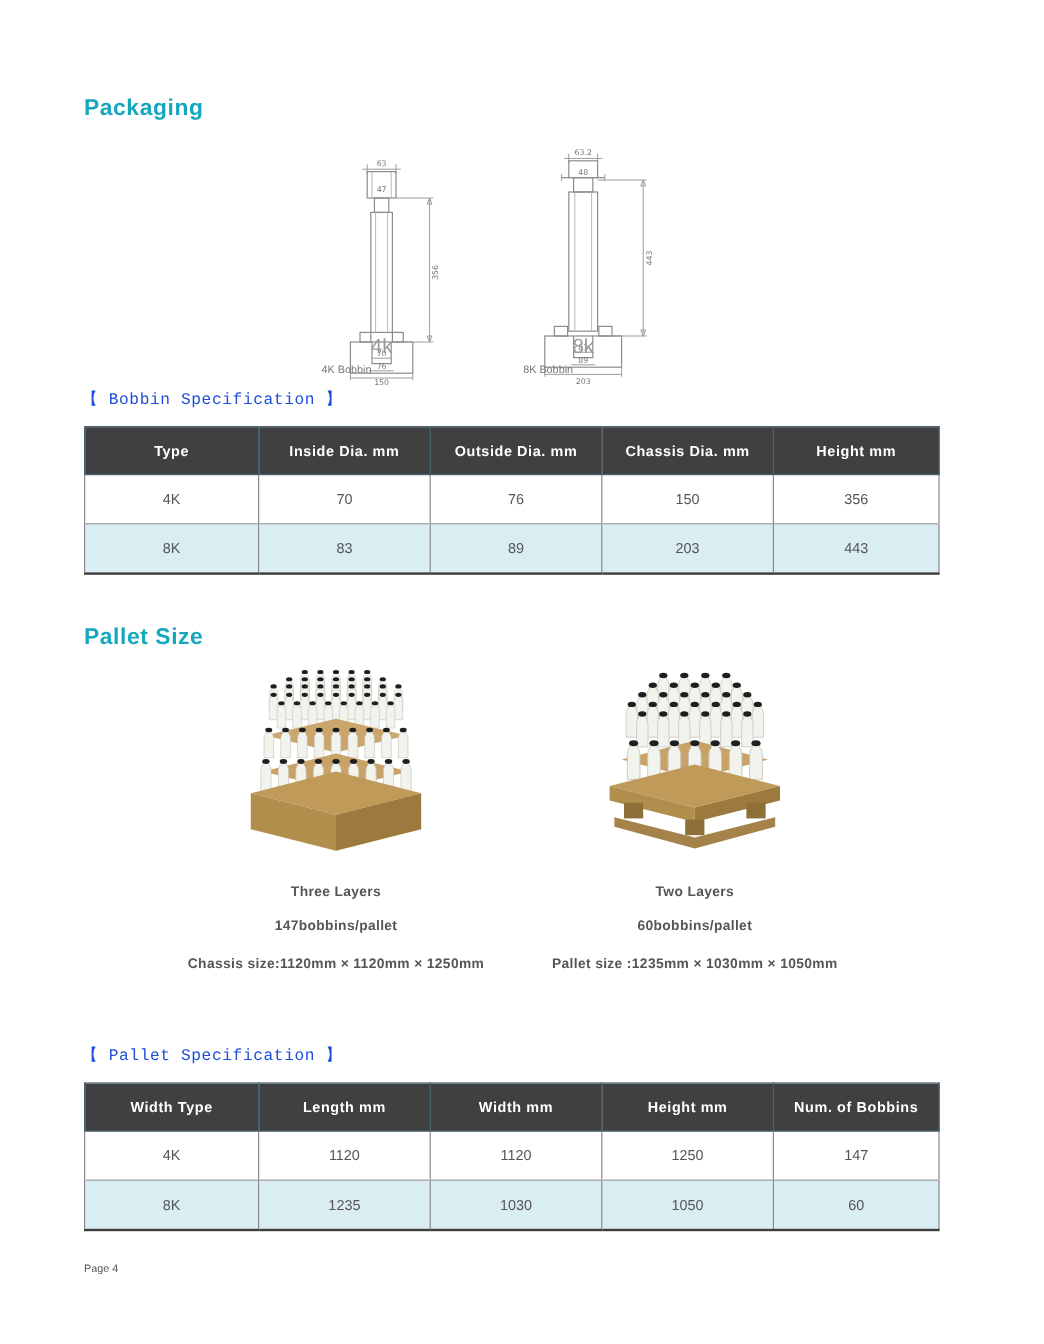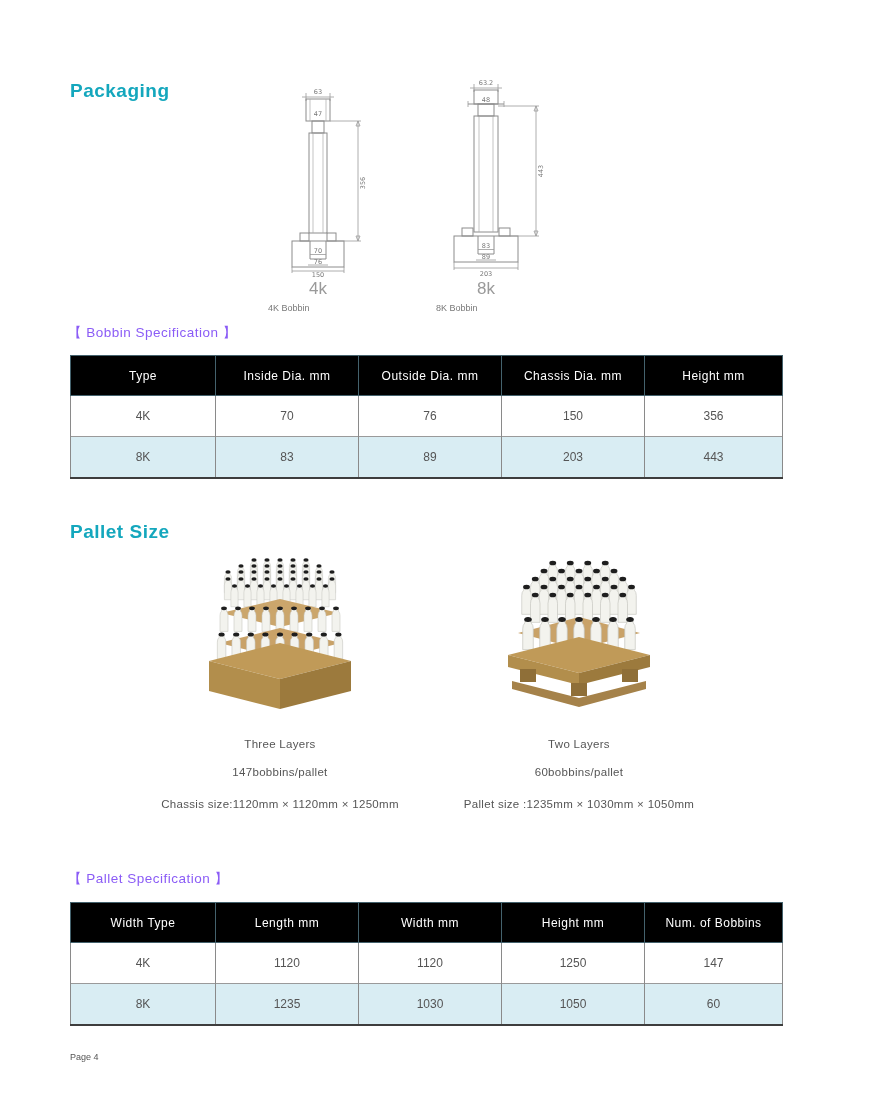--- a/index.html
+++ b/index.html
@@ -1,40 +1,40 @@
 <!DOCTYPE html>
 <html><head>
 <meta charset="utf-8">
 <style>
   html,body{margin:0;padding:0;background:#fff;}
   .page{position:relative;width:854px;height:1120px;background:#fff;overflow:hidden;
         font-family:"Liberation Sans",sans-serif;color:#555;}
   .section-heading{position:absolute;left:70px;font-size:19px;font-weight:bold;
         color:#14a7bd;letter-spacing:.5px;}
-  .bracket-heading{position:absolute;left:68px;font-size:13.5px;color:#8b5cf6;letter-spacing:.5px;}
+  .bracket-heading{position:absolute;left:68px;font-size:13.5px;color:#1d4ed8;letter-spacing:.5px;font-family:Liberation Mono, monospace;}
   .spec-table{position:absolute;left:70px;width:697px;border-collapse:collapse;table-layout:fixed;
         font-size:12px;}
-  .spec-table th{background:#000000;color:#fff;font-weight:normal;height:37px;
+  .spec-table th{background:#404040;color:#fff;font-weight:bold;height:37px;
         border:1px solid #44626d;letter-spacing:.5px;}
   .spec-table td{height:38px;text-align:center;color:#555;
         border-left:1px solid #8a8a8a;border-right:1px solid #8a8a8a;
         border-top:1px solid #9a9a9a;background:#fff;}
   .spec-table tbody tr:first-child td{border-top:1.6px solid #3d3d3d;}
   .spec-table tbody tr:last-child td{border-bottom:2px solid #3d3d3d;}
   .spec-table tbody tr.alt td{background:#d9edf3;}
-  .drawing{position:absolute;}
+  .drawing{position:absolute;margin-top:44px;}
   .drawing svg .ln{stroke:#8c8c8c;fill:none;stroke-width:1;}
   .drawing svg .thin{stroke:#aaa;fill:none;stroke-width:.7;}
   .drawing svg .dim{stroke:#999;fill:none;stroke-width:.8;}
   .drawing svg text{fill:#777;font-family:"DejaVu Sans",sans-serif;font-size:6.5px;}
   .drawing-label{position:absolute;width:100px;text-align:center;font-size:17px;color:#9a9a9a;}
   .drawing-sub{position:absolute;width:100px;text-align:left;font-size:9px;color:#787878;}
   .pallet-photo{position:absolute;width:170px;height:166px;}
   .caption-block{position:absolute;width:360px;text-align:center;}
-  .caption-line{position:absolute;width:100%;font-size:11.5px;color:#555;letter-spacing:.3px;}
+  .caption-line{position:absolute;width:100%;font-size:11.5px;color:#555;letter-spacing:.3px;font-weight:bold;}
   .footer{position:absolute;left:70px;top:1052px;font-size:9px;color:#555;}
 </style>
 </head>
 <body>
 
 <div class="page">
 
   <div class="section-heading" style="top:80px">Packaging</div>
 
   <div class="drawing" style="left:262px;top:87px">

